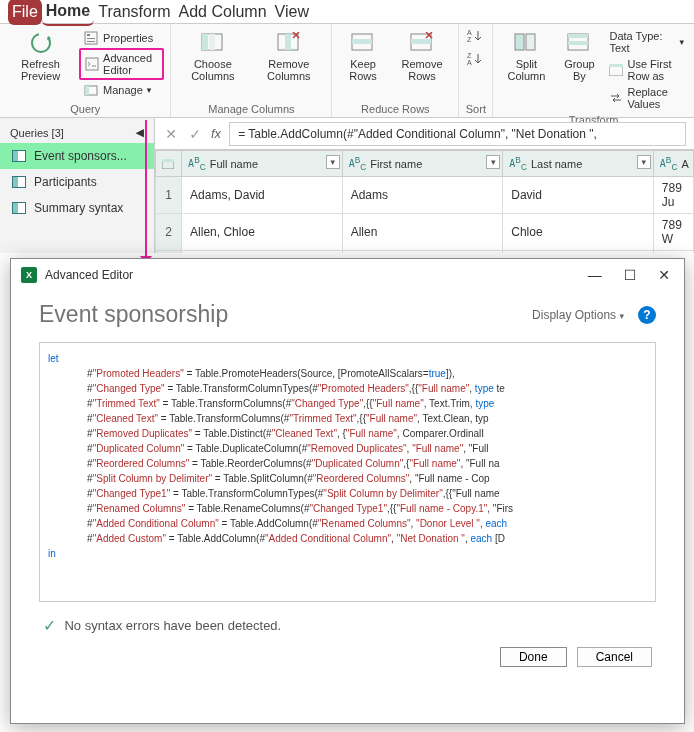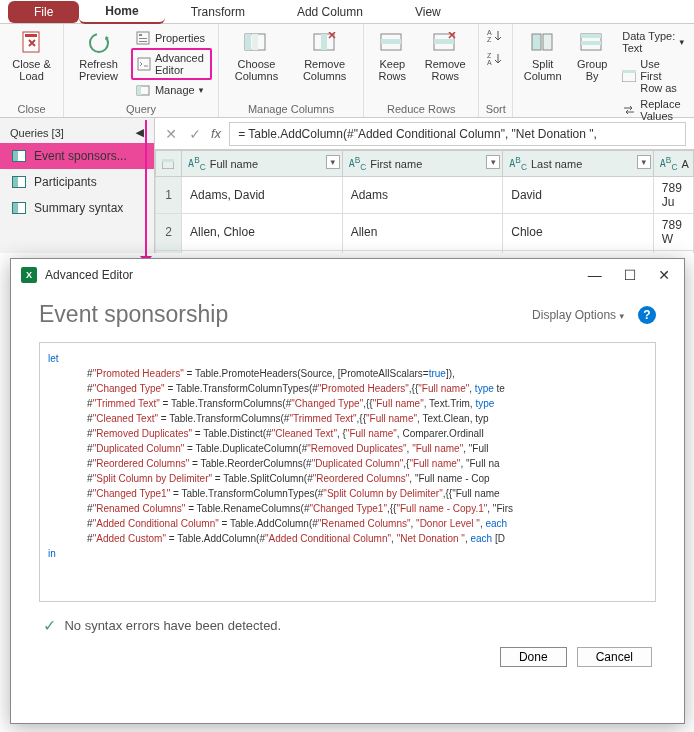--- a/index.html
+++ b/index.html
@@ -1,39 +1,39 @@
 <!DOCTYPE html>
 <html><head>
 <meta charset="utf-8">
 <style>
 * { box-sizing: border-box; margin: 0; padding: 0; font-family: "Segoe UI", sans-serif; }
 body { width: 694px; height: 732px; background: #fff; overflow: hidden; font-size: 12px; color: #333; }
 
 .tabs { display: flex; align-items: center; height: 24px; border-bottom: 1px solid #ccc; padding-left: 8px; }
-.tab { padding: 4px 26px; cursor: pointer; font-size: 12px; border-radius: 6px; }
+.tab { padding: 4px 4px; cursor: pointer; font-size: 16px; border-radius: 6px; }
 .tab.file { background: #a4373a; color: #fff; }
 .tab.active { border-bottom: 2px solid #a4373a; font-weight: 600; }
 
 .ribbon { display: flex; height: 94px; border-bottom: 1px solid #ccc; background: #f9f9f9; }
 .rgroup { display: flex; flex-direction: column; justify-content: space-between; border-right: 1px solid #e0e0e0; padding: 4px 6px 2px 6px; min-width: 50px; }
 .rgbody { display: flex; gap: 4px; flex: 1; align-items: flex-start; }
 .rglabel { text-align: center; font-size: 11px; color: #666; padding-top: 2px; }
 .btn-v { display: flex; flex-direction: column; align-items: center; justify-content: flex-start; padding: 2px 4px; min-width: 44px; gap: 2px; }
 .btn-v .ic { width: 26px; height: 26px; display: flex; align-items: center; justify-content: center; }
 .btn-v .lbl { font-size: 11px; text-align: center; line-height: 1.1; }
 .btn-h { display: flex; align-items: center; gap: 4px; padding: 2px 4px; font-size: 11px; }
 .btn-h .ic { width: 16px; height: 16px; display: flex; align-items: center; justify-content: center; }
 .btn-stack { display: flex; flex-direction: column; gap: 0px; justify-content: space-between; }
 .highlight-box { border: 2px solid #e91e9c; border-radius: 2px; }
 
 .mainarea { display: flex; height: 135px; }
 .qpanel { width: 155px; background: #f3f3f3; border-right: 1px solid #ccc; padding: 4px 0; }
 .qhead { display: flex; justify-content: space-between; align-items: center; padding: 4px 10px; font-size: 11px; color: #333; }
 .qitem { display: flex; align-items: center; gap: 8px; padding: 6px 12px; font-size: 12px; }
-.qitem.sel { background: #ec4899; }
+.qitem.sel { background: #86efac; }
 .qitem .ic { width: 14px; height: 12px; border: 1px solid #2c7a7b; background: linear-gradient(to right, #86c5c0 40%, #fff 40%); }
 
 .gridarea { flex: 1; overflow: hidden; }
 .fbar { display: flex; align-items: center; height: 32px; border-bottom: 1px solid #ccc; gap: 8px; padding: 0 8px; }
 .fbar .ic { width: 16px; height: 16px; display: flex; align-items: center; justify-content: center; color: #999; font-size: 14px; }
 .fbar .fx { font-style: italic; font-size: 13px; color: #666; }
 .fbar .formula { flex: 1; border: 1px solid #ccc; padding: 4px 8px; background: #fff; font-size: 12px; height: 24px; overflow: hidden; white-space: nowrap; }
 
 table.dgrid { border-collapse: collapse; width: 100%; table-layout: fixed; }
 .dgrid th { background: #e8f0ee; border: 1px solid #ccc; font-size: 11px; font-weight: normal; text-align: left; padding: 4px 6px; height: 24px; position: relative; }
@@ -78,36 +78,20 @@
 
 <div class="tabs">
   <div class="tab file">File</div>
   <div class="tab active">Home</div>
   <div class="tab">Transform</div>
   <div class="tab">Add Column</div>
   <div class="tab">View</div>
 </div>
 
 <div class="ribbon">
-  <div class="rgroup">
-    <div class="rgbody">
-      <div class="btn-v">
-        <span class="ic">
-            <svg width="26" height="26">
-              <rect x="4" y="2" width="16" height="20" fill="#fff" stroke="#c04040"></rect>
-              <rect x="6" y="4" width="12" height="3" fill="#c04040"></rect>
-              <path d="M10 10 l6 6 M16 10 l-6 6" stroke="#c04040" stroke-width="2"></path>
-            </svg>
-          </span>
-        <span class="lbl">Close &amp;
-Load</span>
-      </div>
-    </div>
-    <div class="rglabel">Close</div>
-  </div>
 
   <div class="rgroup">
     <div class="rgbody">
       <div class="btn-v">
         <span class="ic">
             <svg width="26" height="26">
               <circle cx="13" cy="13" r="9" fill="none" stroke="#4a9e6f" stroke-width="2" stroke-dasharray="40 10"></circle>
               <path d="M20 6 l3 2 l-4 2 z" fill="#4a9e6f"></path>
             </svg>
           </span>

